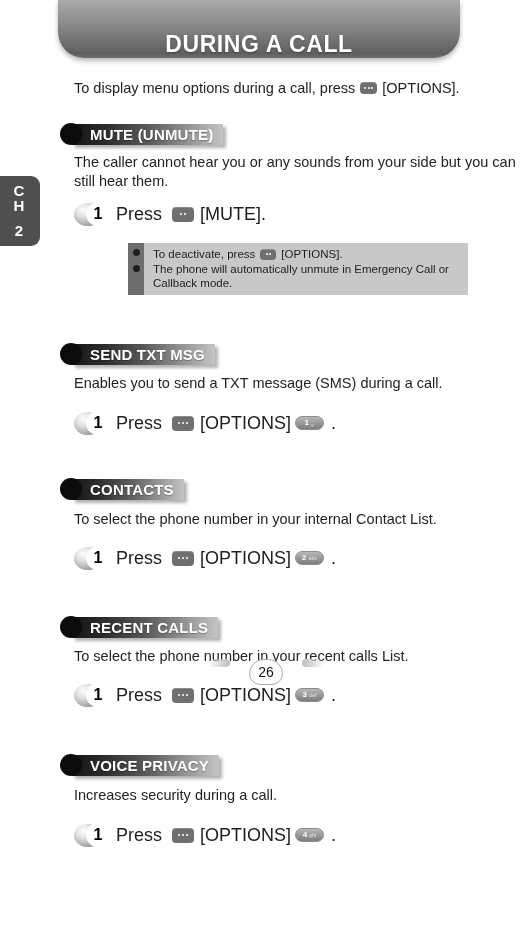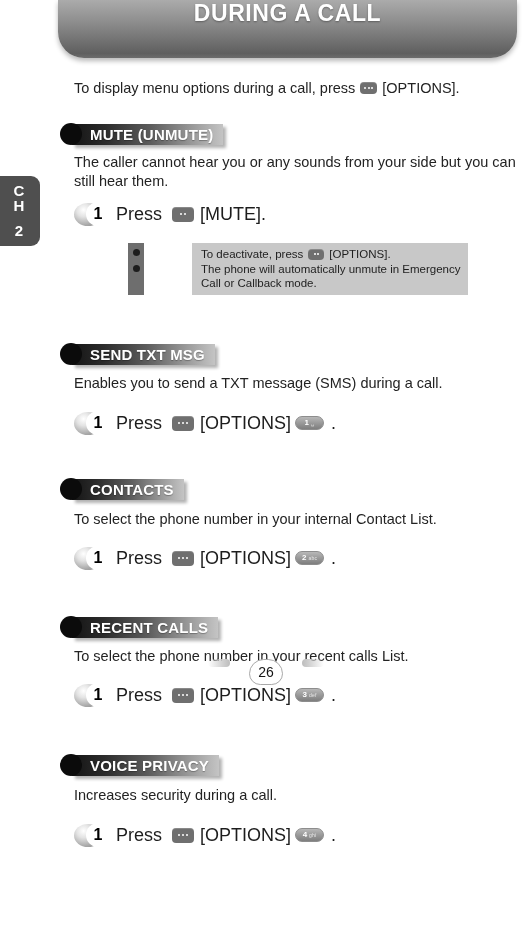--- a/index.html
+++ b/index.html
@@ -12,27 +12,27 @@
     position: relative;
     font-family: "Liberation Sans", sans-serif;
     color: #1a1a1a;
     overflow: hidden;
   }
 
   
   .title-bar {
     position: absolute;
     left: 58px; top: 0px;
-    width: 459px; height: 58px;
+    width: 402px; height: 58px;
     border-bottom-left-radius: 26px;
     border-bottom-right-radius: 26px;
     background: linear-gradient(to bottom, #ababab 0%, #9d9d9d 18%, #8a8a8a 42%, #707070 72%, #5f5f5f 92%, #6d6d6d 100%);
     box-shadow: 0 3px 5px rgba(0,0,0,0.28);
     display: flex;
-    align-items: flex-start;
+    align-items: flex-end;
     justify-content: center;
   }
   .title-bar .title-text {
     color: #ffffff;
     font-size: 23px;
     font-weight: bold;
     letter-spacing: 0.6px;
     text-shadow: 0 1px 2px rgba(0,0,0,0.35);
   }
 
@@ -216,21 +216,20 @@
     letter-spacing: 0.2px;
   }
   .period { font-size: 18px; margin-left: 4px; }
 
   
   .note-box {
     position: absolute;
     left: 128px; top: 243px;
     width: 340px; height: 52px;
     display: flex;
-    gap: 48px;
   }
   .note-box .note-rail {
     width: 16px;
     background: #6e6e6e;
     display: flex;
     flex-direction: column;
     align-items: center;
     padding-top: 6px;
     gap: 9px;
     flex: none;

